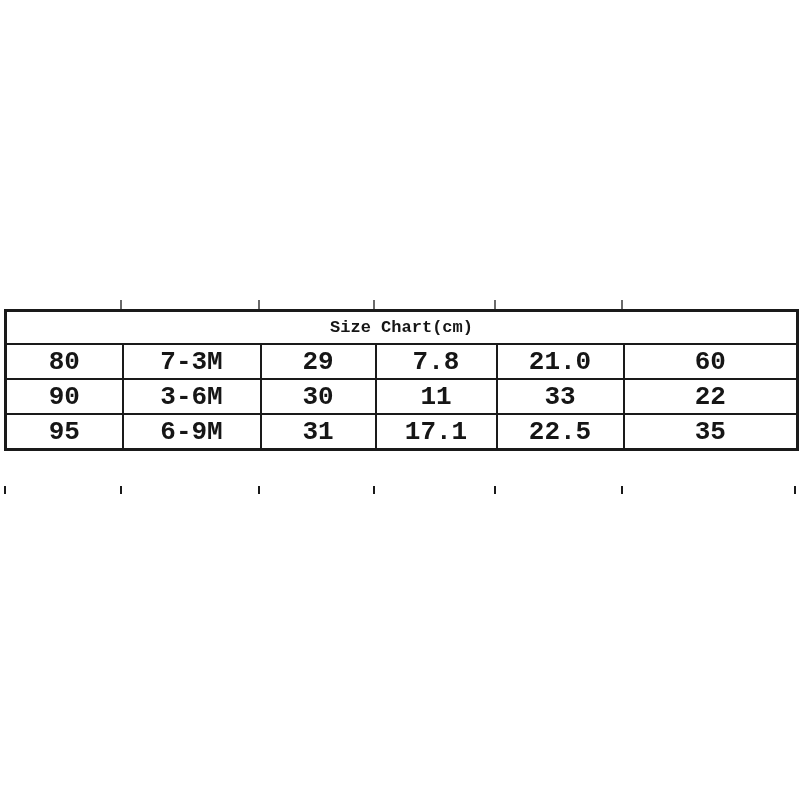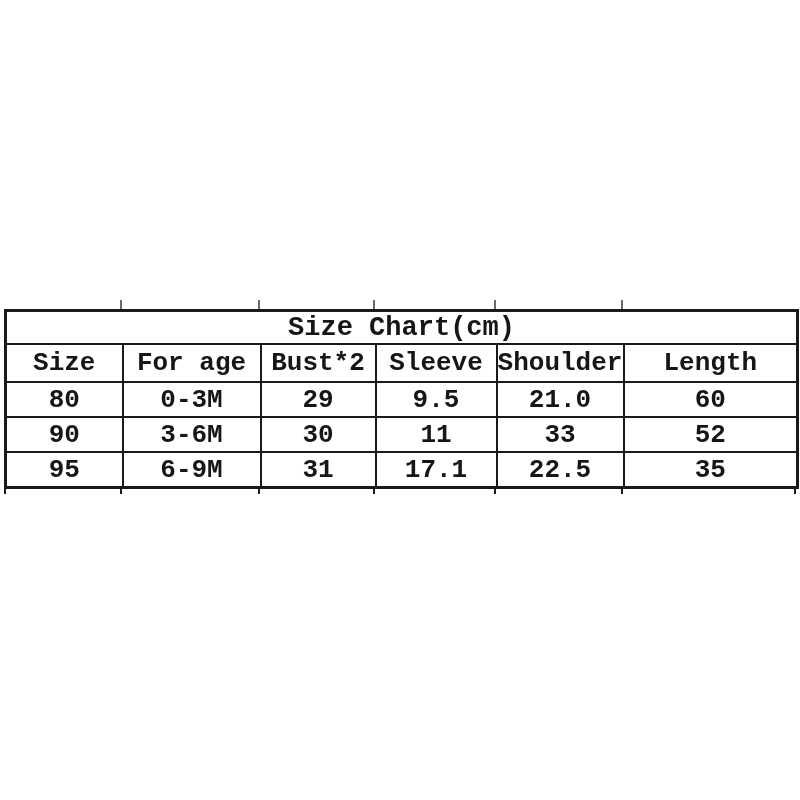--- a/index.html
+++ b/index.html
@@ -29,21 +29,21 @@
   }
   table.size-chart td, table.size-chart th {
     border: 2px solid #1a1a1a;
     text-align: center;
     vertical-align: middle;
     padding: 0;
     overflow: visible;
     white-space: nowrap;
     font-weight: bold;
   }
-  table.size-chart tr.title-row td    { height: 31px; border-bottom-width: 2px; font-size: 27px; }
+  table.size-chart tr.title-row td    { height: 31px; border-bottom-width: 2px; font-size: 17px; }
   table.size-chart tr.header-row th   { height: 36px; }
   table.size-chart tr.data-row td     { height: 33px; }
   table.size-chart { border: 3px solid #1a1a1a; }
 
   col.c0 { width: 117px; }
   col.c1 { width: 138px; }
   col.c2 { width: 115px; }
   col.c3 { width: 121px; }
   col.c4 { width: 127px; }
   col.c5 { width: 174px; }
@@ -75,43 +75,35 @@
         <col class="c1">
         <col class="c2">
         <col class="c3">
         <col class="c4">
         <col class="c5">
     </colgroup>
     <tbody>
       <tr class="title-row">
         <td colspan="6">Size Chart(cm)</td>
       </tr>
-      <tr class="header-row">
-        <th>Size</th>
-        <th>For age</th>
-        <th>Bust*2</th>
-        <th>Sleeve</th>
-        <th>Shoulder</th>
-        <th>Length</th>
-      </tr>
       <tr class="data-row">
         <td>80</td>
-        <td>0-3M</td>
+        <td>7-3M</td>
         <td>29</td>
-        <td>9.5</td>
+        <td>7.8</td>
         <td>21.0</td>
         <td>60</td>
       </tr>
       <tr class="data-row">
         <td>90</td>
         <td>3-6M</td>
         <td>30</td>
         <td>11</td>
         <td>33</td>
-        <td>52</td>
+        <td>22</td>
       </tr>
       <tr class="data-row">
         <td>95</td>
         <td>6-9M</td>
         <td>31</td>
         <td>17.1</td>
         <td>22.5</td>
         <td>35</td>
       </tr>
     </tbody>

